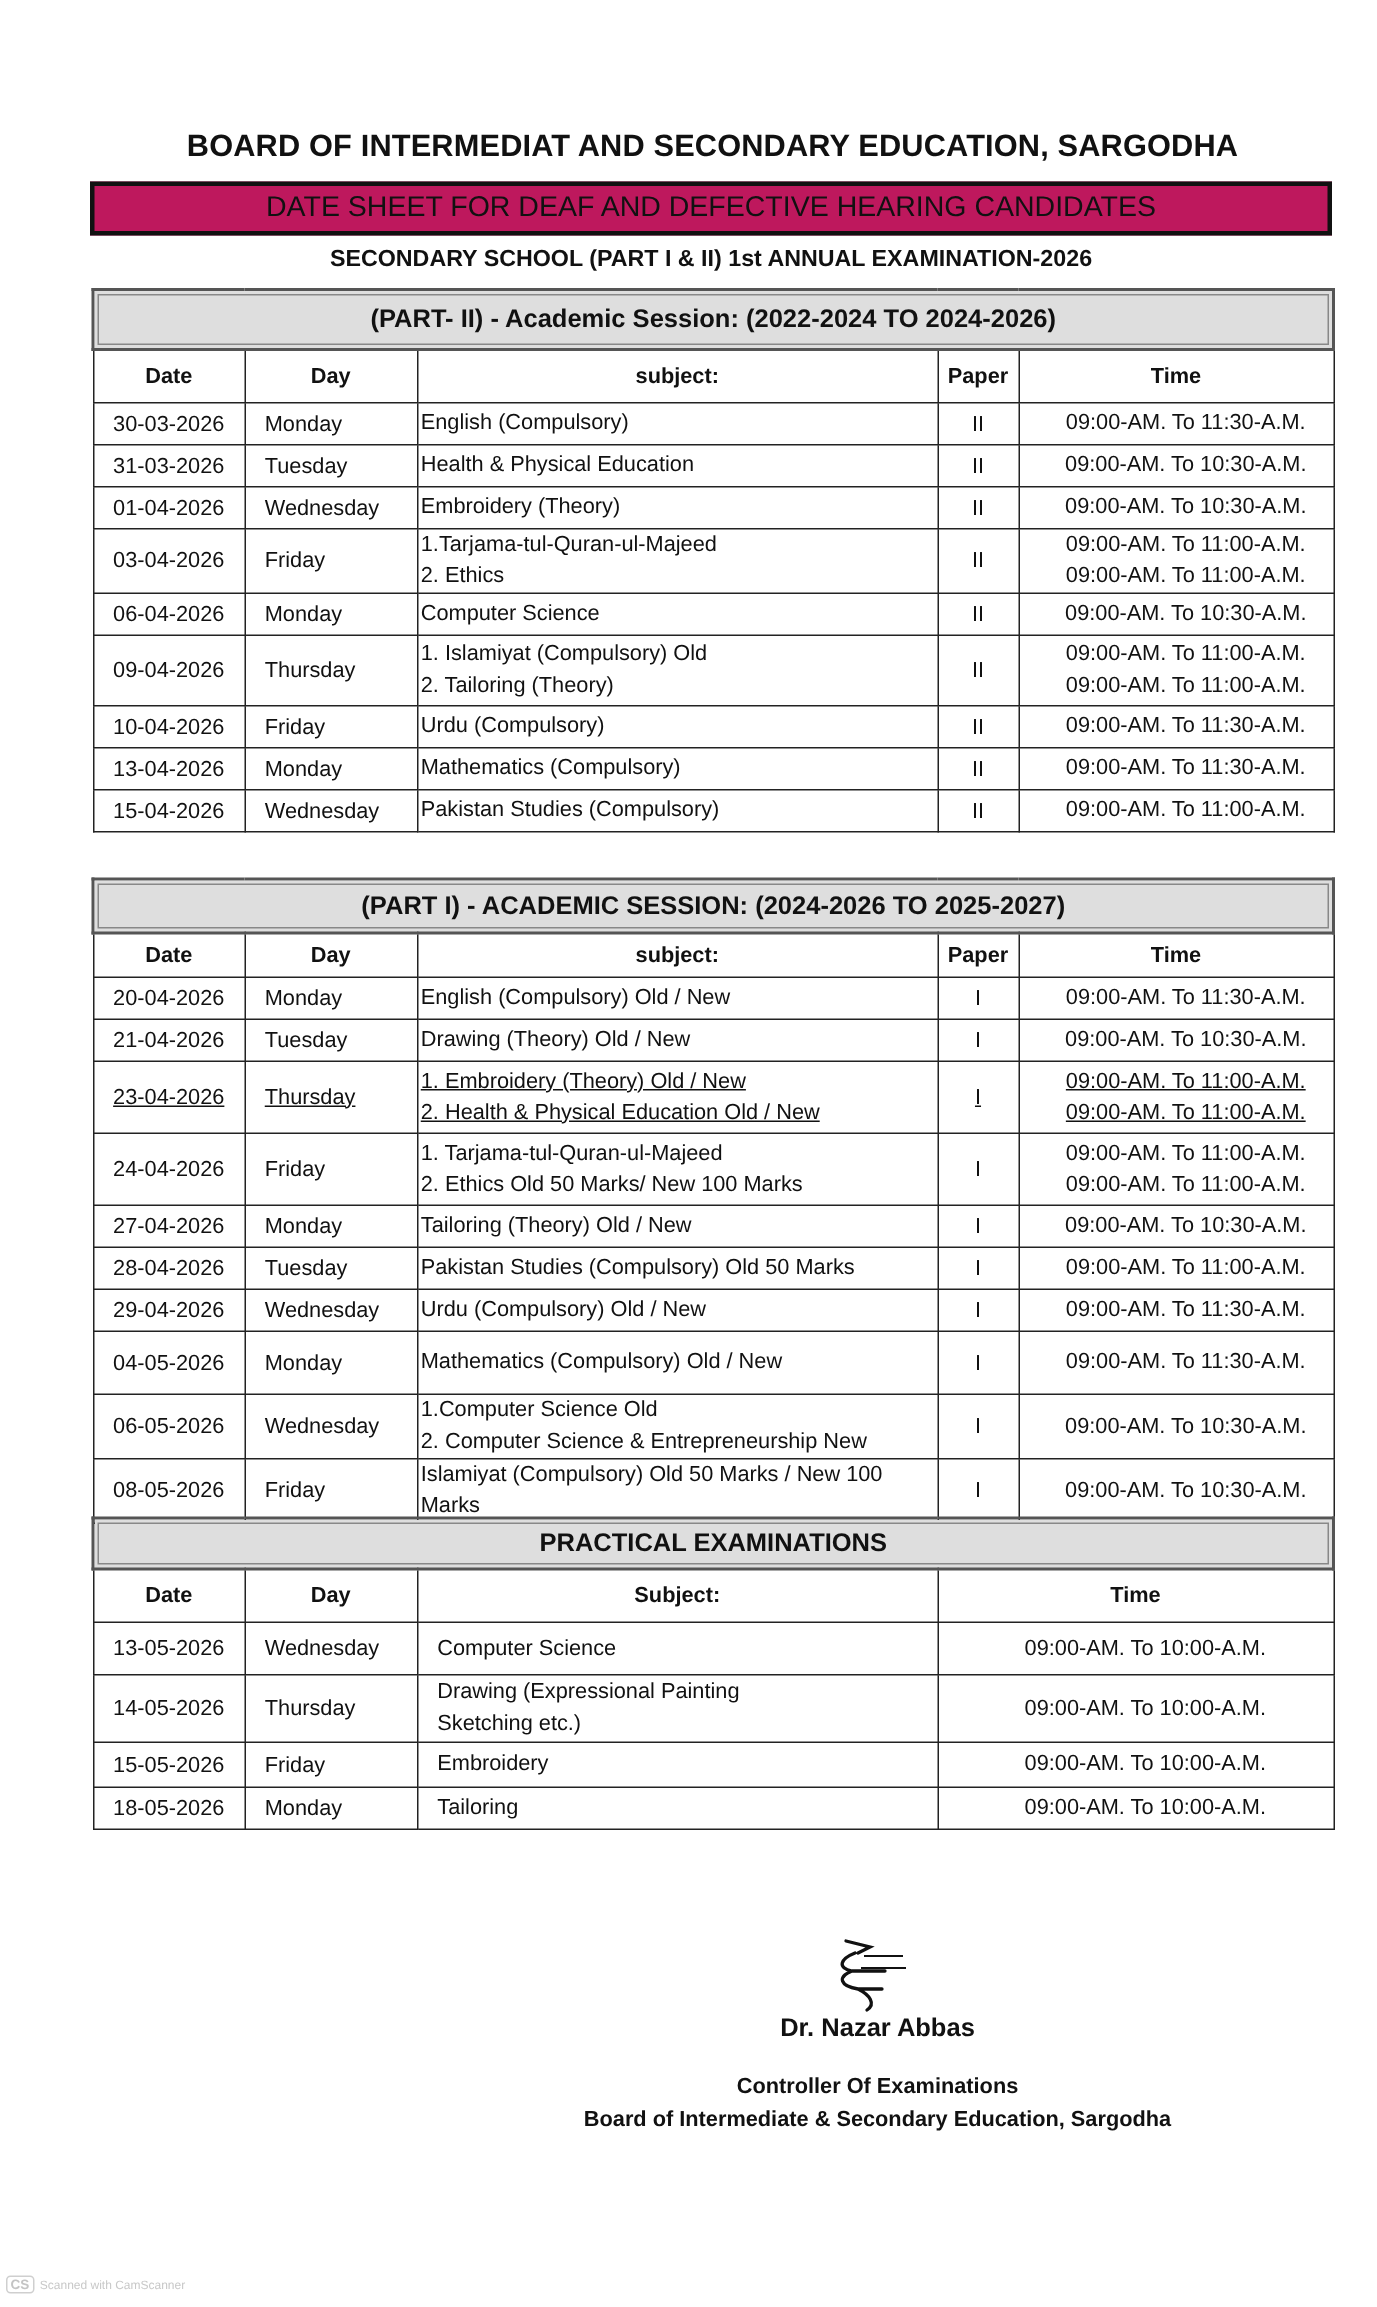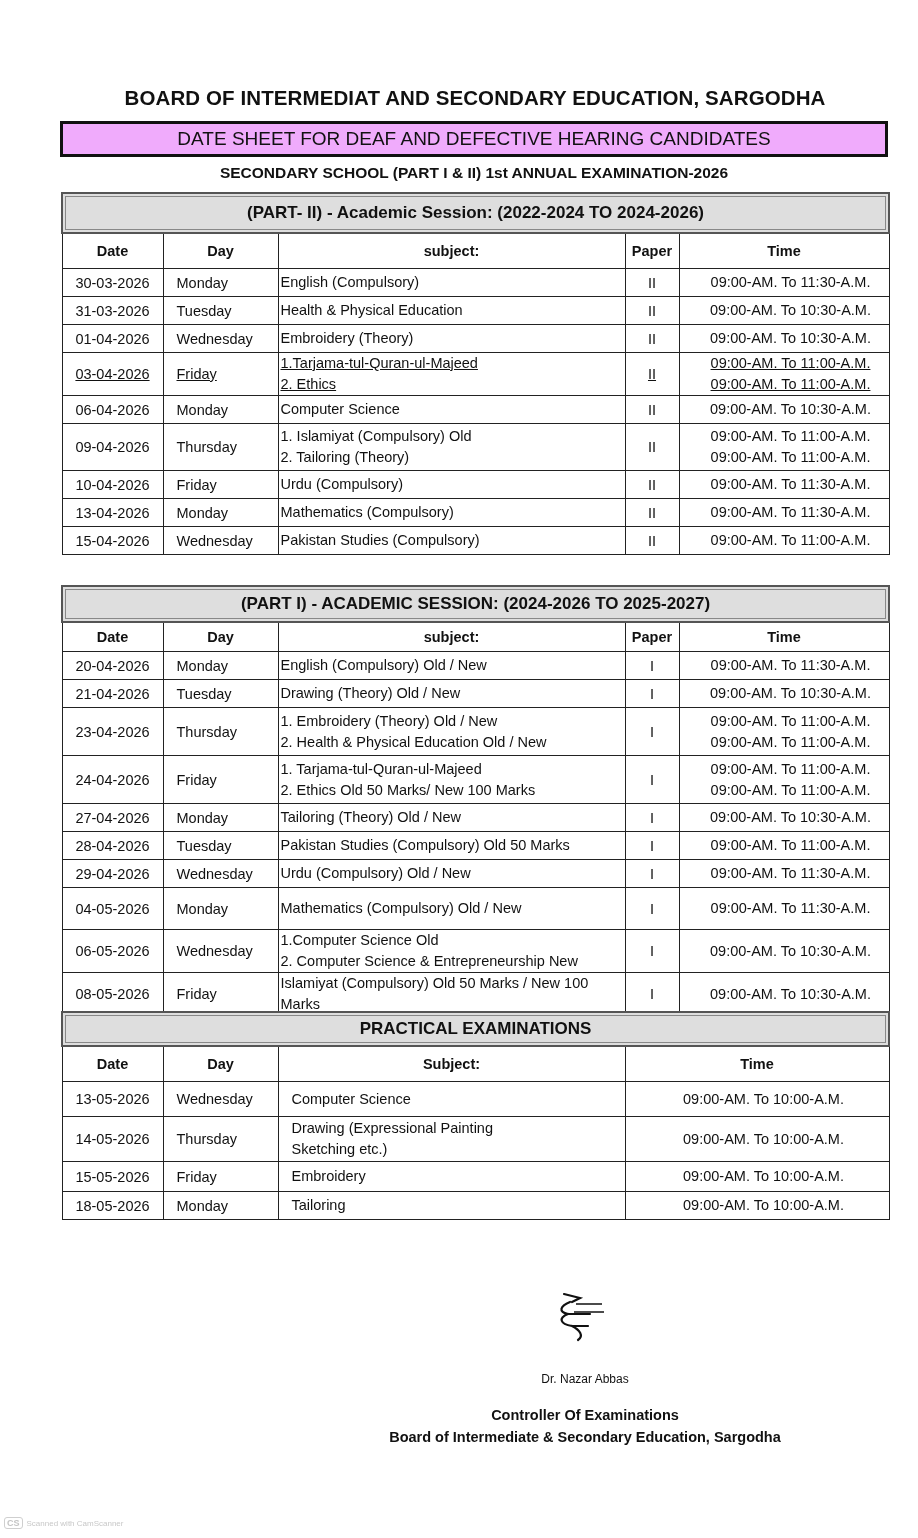--- a/index.html
+++ b/index.html
@@ -1,31 +1,31 @@
 <!DOCTYPE html>
 <html><head>
 <meta charset="utf-8">
 <style>
   html, body { margin:0; padding:0; background:#ffffff; }
   body { width:918px; height:1538px; position:relative; overflow:hidden; font-family:"Liberation Sans", sans-serif; color:#111; }
   .main-title { position:absolute; top:86px; left:0; width:950px; text-align:center; font-weight:bold; font-size:20.5px; letter-spacing:0.1px; }
-  .sheet-box { position:absolute; top:121px; left:60px; width:822px; height:30px; border:3px solid #111; background:#f0abfc; text-align:center; font-size:19px; line-height:30px; }
+  .sheet-box { position:absolute; top:121px; left:60px; width:822px; height:30px; border:3px solid #111; background:#be185d; text-align:center; font-size:19px; line-height:30px; }
   .sub-title { position:absolute; top:164px; left:60px; width:828px; text-align:center; font-weight:bold; font-size:15.5px; }
   table { position:absolute; left:61px; width:827px; border-collapse:collapse; table-layout:fixed; font-size:14.5px; }
   td, th { border:1px solid #222; padding:0 3px; overflow:hidden; }
   th { font-weight:bold; height:34px; text-align:center; }
   .band td { background:#dedede; border:2px solid #555; outline:1px solid #888; outline-offset:-4px; text-align:center; font-weight:bold; font-size:17px; }
   .c-date { text-align:center; }
   .c-day { text-align:left; padding-left:13px; }
   .c-sub { text-align:left; padding-left:2px; line-height:21px; }
   .c-pap { text-align:center; }
   .c-time { text-align:center; line-height:21px;padding-left:16px; }
   .pr .c-sub { padding-left:13px; }
   .sig-wrap { position:absolute; top:1288px; left:360px; width:450px; text-align:center; }
-  .sig-name { font-weight:normal; font-size:12px; margin-top:84px; }
+  .sig-name { font-weight:bold; font-size:17px; margin-top:54px; }
   .sig-role { font-weight:bold; font-size:14.5px; margin-top:21px; }
   .sig-org { font-weight:bold; font-size:14.5px; margin-top:6px; }
   .scanner { position:absolute; left:4px; top:1517px; font-size:8px; color:#c8c8c8; display:flex; align-items:center; gap:4px; }
   .cs-logo { border:1.5px solid #cfcfcf; border-radius:3px; font-size:9px; font-weight:bold; padding:0 2px; color:#c4c4c4; }
 </style>
 </head>
 <body>
 
 <div class="main-title">BOARD OF INTERMEDIAT  AND SECONDARY EDUCATION, SARGODHA</div>
 <div class="sheet-box">DATE SHEET FOR DEAF AND DEFECTIVE HEARING CANDIDATES</div>
@@ -96,21 +96,21 @@
         <td class="c-sub">
           <div>Embroidery  (Theory)</div>
         </td>
         <td class="c-pap">
           <div>II</div>
         </td>
         <td class="c-time">
           <div>09:00-AM. To 10:30-A.M.</div>
         </td>
       </tr>
-      <tr style="height: 42px; text-decoration: underline;">
+      <tr style="height: 42px;">
         <td class="c-date">
           <div>03-04-2026</div>
         </td>
         <td class="c-day">
           <div>Friday</div>
         </td>
         <td class="c-sub">
           <div>1.Tarjama-tul-Quran-ul-Majeed</div>
           <div>2.  Ethics</div>
         </td>
@@ -260,21 +260,21 @@
         <td class="c-sub">
           <div>Drawing (Theory) Old / New</div>
         </td>
         <td class="c-pap">
           <div>I</div>
         </td>
         <td class="c-time">
           <div>09:00-AM. To 10:30-A.M.</div>
         </td>
       </tr>
-      <tr style="height: 48px;">
+      <tr style="height: 48px; text-decoration: underline;">
         <td class="c-date">
           <div>23-04-2026</div>
         </td>
         <td class="c-day">
           <div>Thursday</div>
         </td>
         <td class="c-sub">
           <div>1. Embroidery  (Theory) Old / New</div>
           <div>2. Health &amp; Physical Education Old / New</div>
         </td>

